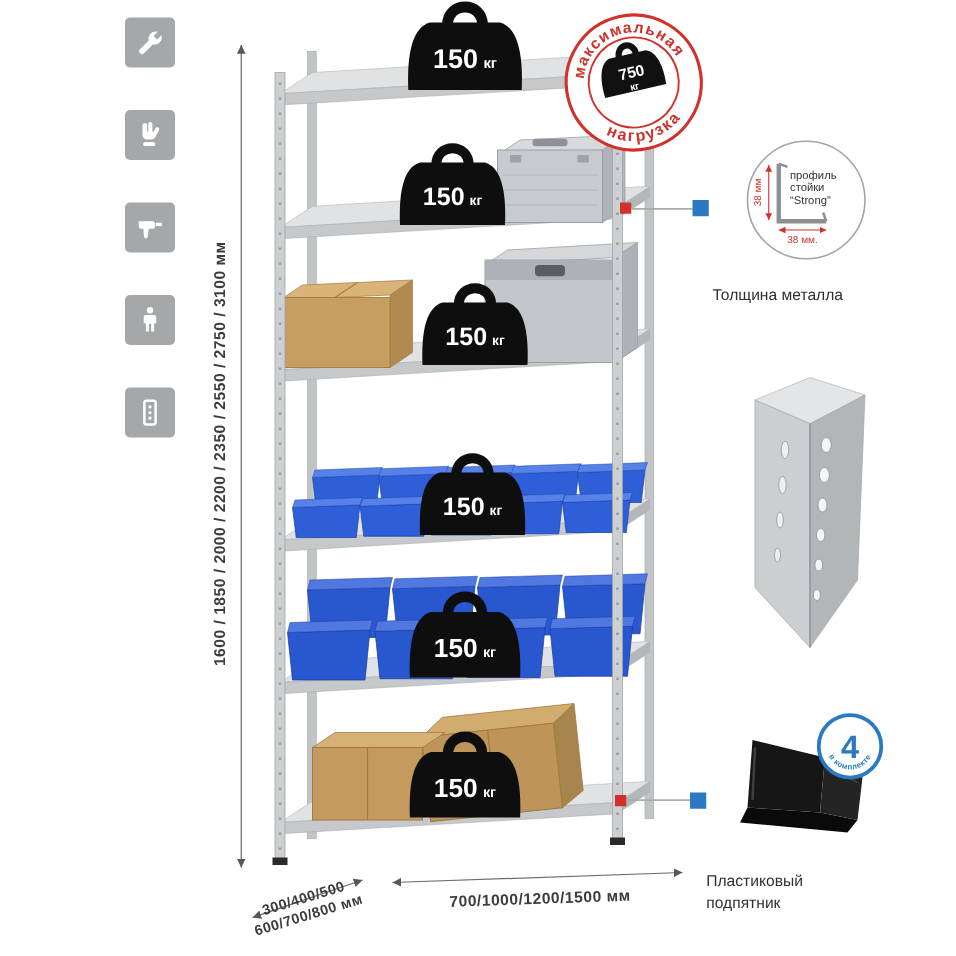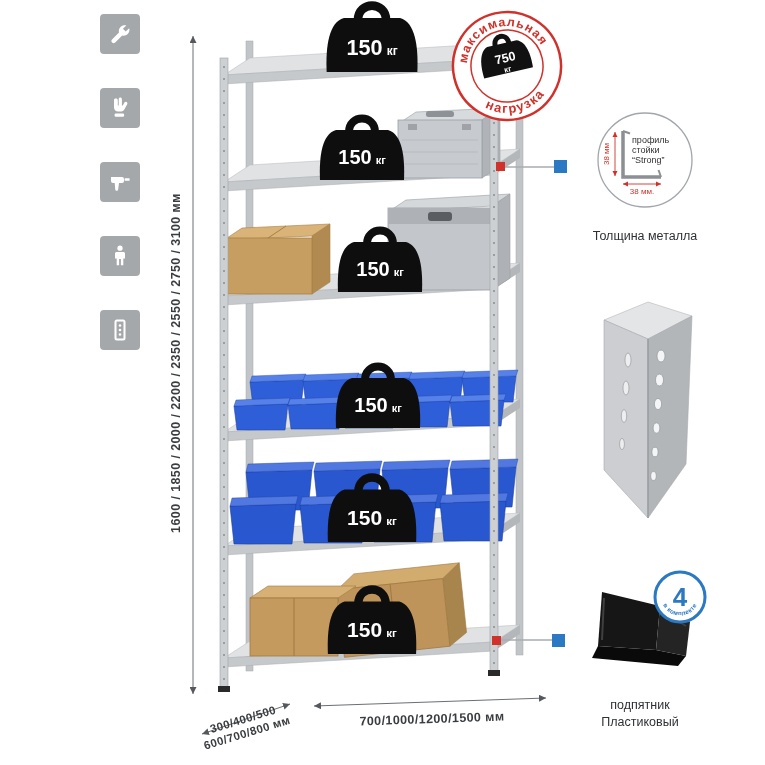--- a/index.html
+++ b/index.html
@@ -8,21 +8,21 @@
   .abs{position:absolute;}
   .icon-col{left:100px;top:14px;display:flex;flex-direction:column;gap:34px;}
   .icon-box{width:40px;height:40px;background:#a5a8ab;border-radius:4px;
             display:flex;align-items:center;justify-content:center;}
   .icon-box svg{width:24px;height:24px;}
   .dim-label{color:#3a3d40;font-weight:600;font-size:12.5px;white-space:nowrap;letter-spacing:.4px;}
   .height-label{left:176px;top:363px;transform:translate(-50%,-50%) rotate(-90deg);}
   .width-label{left:432px;top:719px;transform:translate(-50%,-50%) rotate(-2deg);}
   .depth-label{left:245px;top:726px;transform:translate(-50%,-50%) rotate(-17deg);
                text-align:center;line-height:14px;font-size:11.5px;}
-  .caption{color:#2e3133;font-size:12.5px;font-weight:500;text-align:center;line-height:17px;width:150px;}
+  .caption{color:#2e3133;font-size:12.5px;font-weight:500;text-align:left;line-height:17px;width:150px;}
   .profile-caption{left:570px;top:228px;}
   .foot-caption{left:565px;top:697px;}
 </style>
 </head>
 <body>
 
 <div class="canvas">
 
   <svg class="abs" style="left:0;top:0" width="765" height="765" viewBox="0 0 765 765">
     <defs>
@@ -301,17 +301,17 @@
   <div class="abs dim-label depth-label">
     <div>300/400/500</div>
     <div>600/700/800 мм</div>
   </div>
 
   <div class="abs caption profile-caption">
     <div>Толщина металла</div>
   </div>
 
   <div class="abs caption foot-caption">
+    <div>Пластиковый</div>
     <div>подпятник</div>
-    <div>Пластиковый</div>
   </div>
 
 </div>
 
 </body></html>

